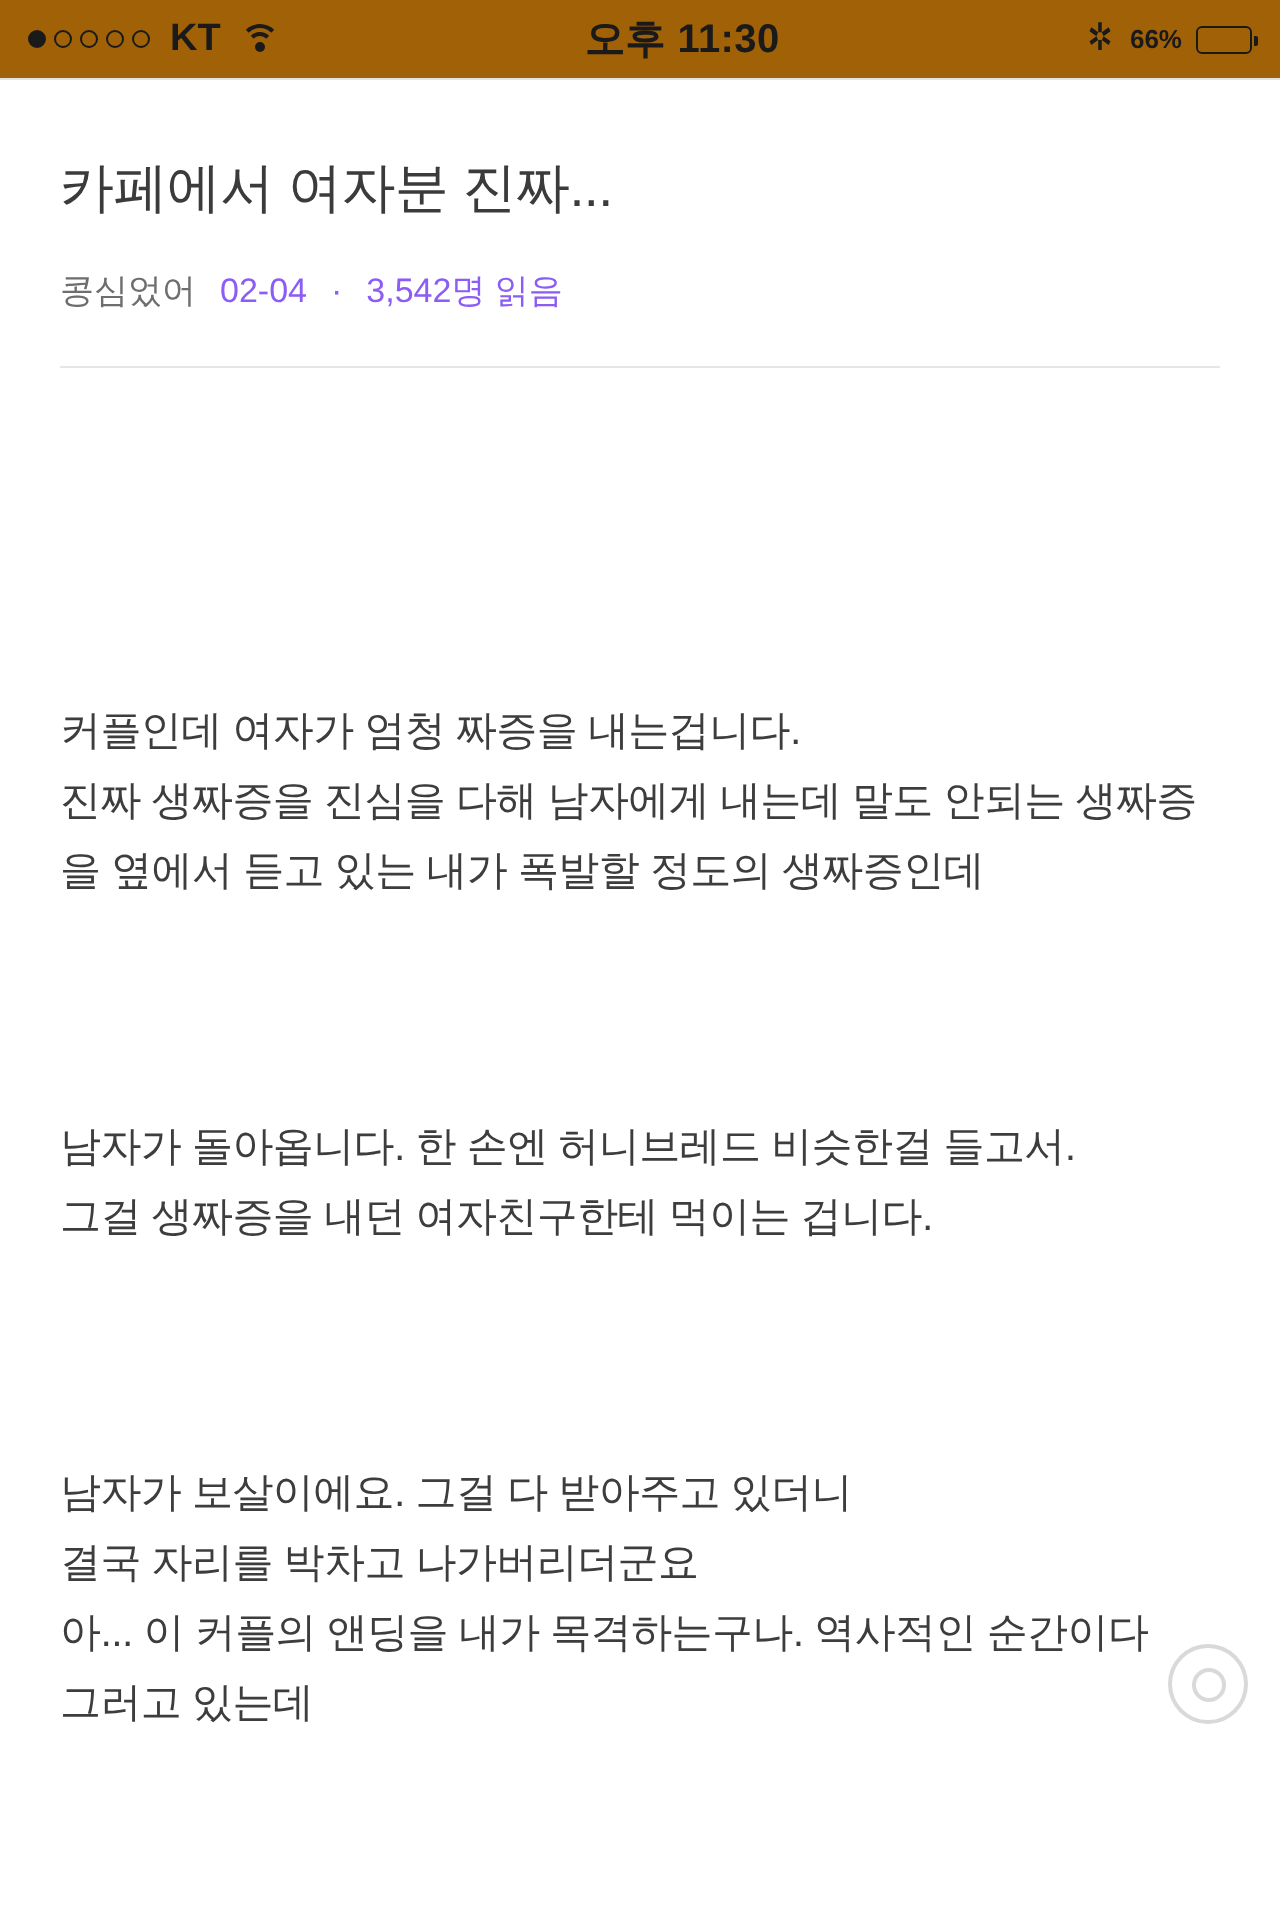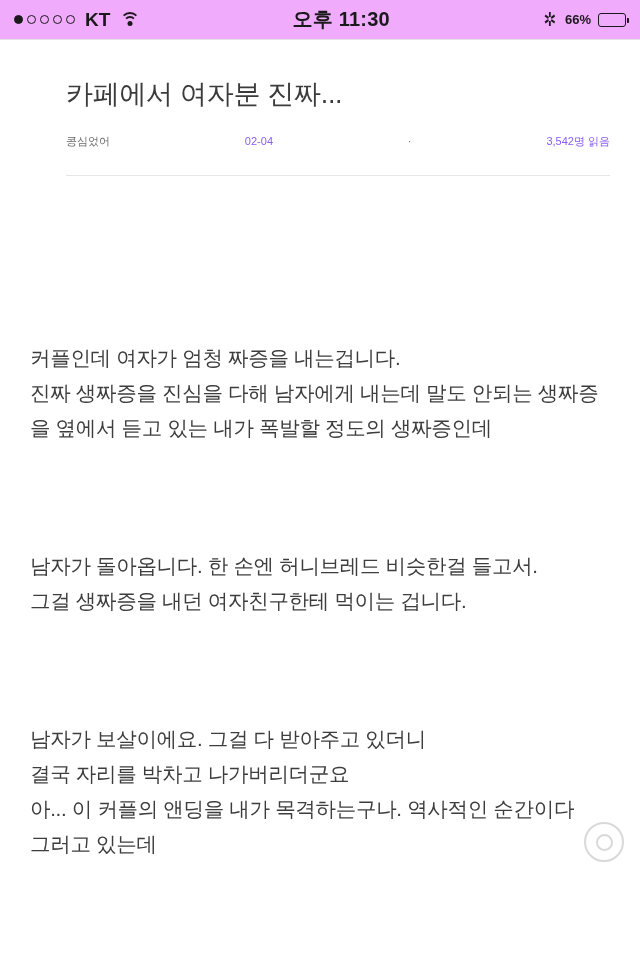--- a/index.html
+++ b/index.html
@@ -12,21 +12,21 @@
     height: 954px;
     font-family: "Liberation Sans", "DejaVu Sans", sans-serif;
     color: #3a3a3a;
     overflow: hidden;
     position: relative;
   }
 
   
   .status-bar {
     height: 40px;
-    background: #f0abfc;
+    background: #a16207;
     display: flex;
     align-items: center;
     justify-content: space-between;
     padding: 0 14px;
     box-sizing: border-box;
     font-size: 19px;
     color: #1a1a1a;
     border-bottom: 1px solid #e3e3e3;
   }
   .status-left, .status-right {
@@ -111,35 +111,33 @@
   }
   .battery .fill {
     background: #1a1a1a;
     height: 100%;
     border-radius: 1px;
   }
 
   
   .article-header {
     padding: 36px 30px 0 30px;
-    margin-left: 36px;
   }
   .post-title {
     font-size: 27px;
     color: #3b3b3b;
     letter-spacing: -0.3px;
     margin: 0 0 22px 0;
     font-weight: normal;
   }
   .meta-row {
     display: flex;
     align-items: baseline;
     gap: 12px;
-    font-size: 11px;
-    justify-content: space-between;
+    font-size: 17px;
   }
   .meta-author {
     color: #6e6e6e;
   }
   .meta-info {
     color: #8b5cf6;
   }
   .divider {
     height: 1px;
     background: #e6e6e6;

